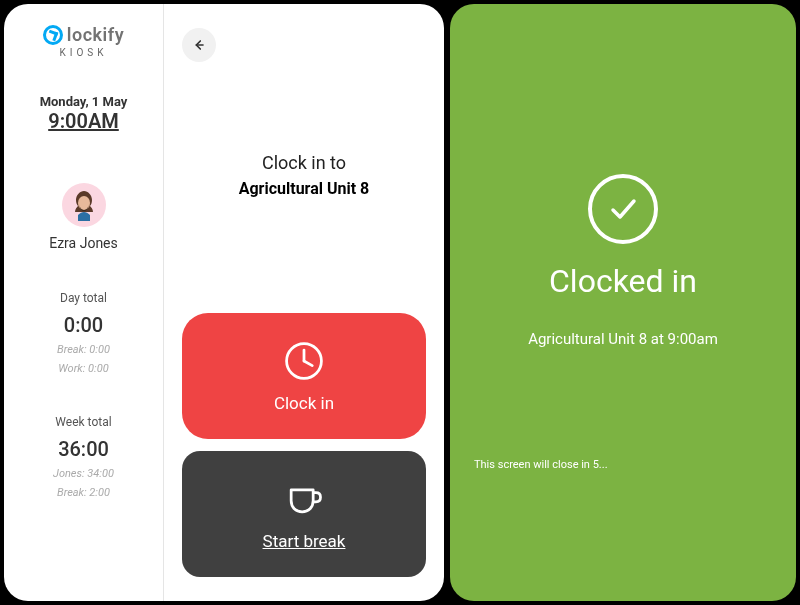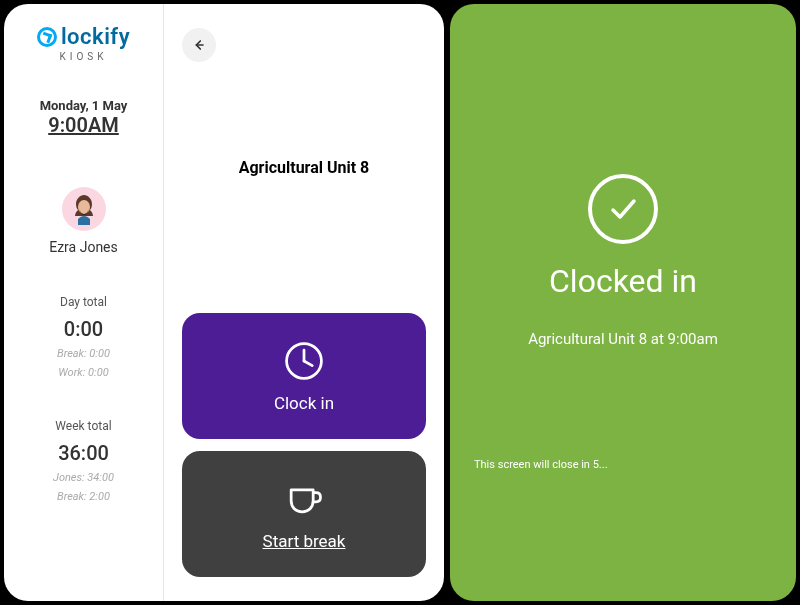--- a/index.html
+++ b/index.html
@@ -40,23 +40,23 @@
     display: flex;
     flex-direction: column;
     align-items: center;
     padding: 20px 10px 10px 10px;
     color: #333;
   }
   .logo {
     display: flex;
     align-items: center;
     gap: 2px;
-    color: #0369a1;
+    color: #737373;
     font-weight: 600;
-    font-size: 22px;
+    font-size: 18px;
     letter-spacing: 0.5px;
   }
   .logo-mark {
     width: 20px; height: 20px;
     border: 3px solid #03A9F4;
     border-radius: 50%;
     position: relative;
     display:inline-block;
     margin-right:2px;
   }
@@ -108,21 +108,21 @@
     border-radius:18px;
     color:#fff;
     display:flex;
     flex-direction:column;
     align-items:center;
     justify-content:center;
     gap:10px;
     cursor:pointer;
     padding:26px 0;
   }
-  .btn-green { background:#4c1d95;}
+  .btn-green { background:#ef4444;border-radius:26px;}
   .btn-orange { background:#404040;text-decoration:underline;}
   .big-btn-label { font-size:17px;}
   
   .check-circle {
     width:70px;height:70px;border:4px solid #fff;border-radius:50%;
     display:flex;align-items:center;justify-content:center;
   }
   .status-title { font-size:32px; font-weight:400; margin-top:18px;}
   .status-sub { font-size:15px; margin-top:30px;text-align:center;}
   .closing { font-size:11px; margin-top:110px; align-self:flex-start; padding-left:24px;}
@@ -163,20 +163,21 @@
   </div>
 
   <div class="main">
     <div class="back">
       <svg width="16" height="16" viewBox="0 0 24 24">
         <path d="M14 6l-6 6 6 6" stroke="#333" stroke-width="2.5" fill="none" stroke-linecap="round" stroke-linejoin="round"></path>
         <line x1="8" y1="12" x2="18" y2="12" stroke="#333" stroke-width="2.5" stroke-linecap="round"></line>
       </svg>
     </div>
     <div class="heading">
+      <div class="heading-title">Clock in to</div>
       <div class="heading-sub">Agricultural Unit 8</div>
     </div>
     <div class="buttons">
       <div class="big-btn btn-green">
         <svg width="44" height="44" viewBox="0 0 48 48">
           <circle cx="24" cy="24" r="19" stroke="#fff" stroke-width="3" fill="none"></circle>
           <line x1="24" y1="24" x2="24" y2="12" stroke="#fff" stroke-width="3" stroke-linecap="round"></line>
           <line x1="24" y1="24" x2="33" y2="29" stroke="#fff" stroke-width="3" stroke-linecap="round"></line>
         </svg>
         <div class="big-btn-label">Clock in</div>

